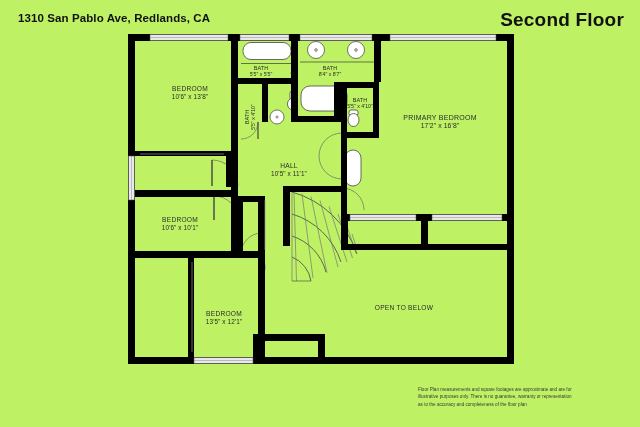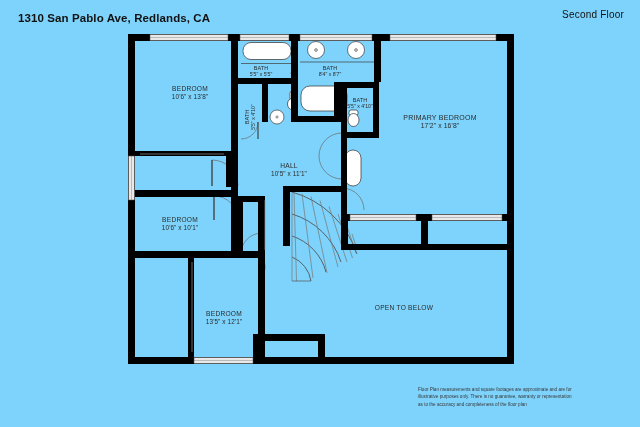--- a/index.html
+++ b/index.html
@@ -1,31 +1,31 @@
 <!DOCTYPE html>
 <html><head>
 <meta charset="utf-8">
 <style>
   html,body{margin:0;padding:0;background:#ffffff;}
   body{
     width:640px;height:427px;overflow:hidden;position:relative;
     font-family:"Liberation Sans","DejaVu Sans",sans-serif;
     color:#000;
   }
-  #sheet{position:absolute;left:0;top:0;width:640px;height:427px;background:#7dd3fc;}
+  #sheet{position:absolute;left:0;top:0;width:640px;height:427px;background:#bef264;}
 
   
   .hdr-left{
     position:absolute;left:18px;top:12px;
     font-size:11.5px;font-weight:bold;letter-spacing:.1px;color:#111;
     white-space:nowrap;
   }
   .hdr-right{
     position:absolute;right:16px;top:9px;
-    font-size:10px;font-weight:normal;letter-spacing:.2px;color:#111;
+    font-size:19px;font-weight:bold;letter-spacing:.2px;color:#111;
     white-space:nowrap;
   }
 
   
   #plan{position:absolute;left:0;top:0;width:640px;height:427px;}
 
   
   .rlabel{
     position:absolute;text-align:center;color:#2b2b2b;
     line-height:1.18;white-space:nowrap;pointer-events:none;

